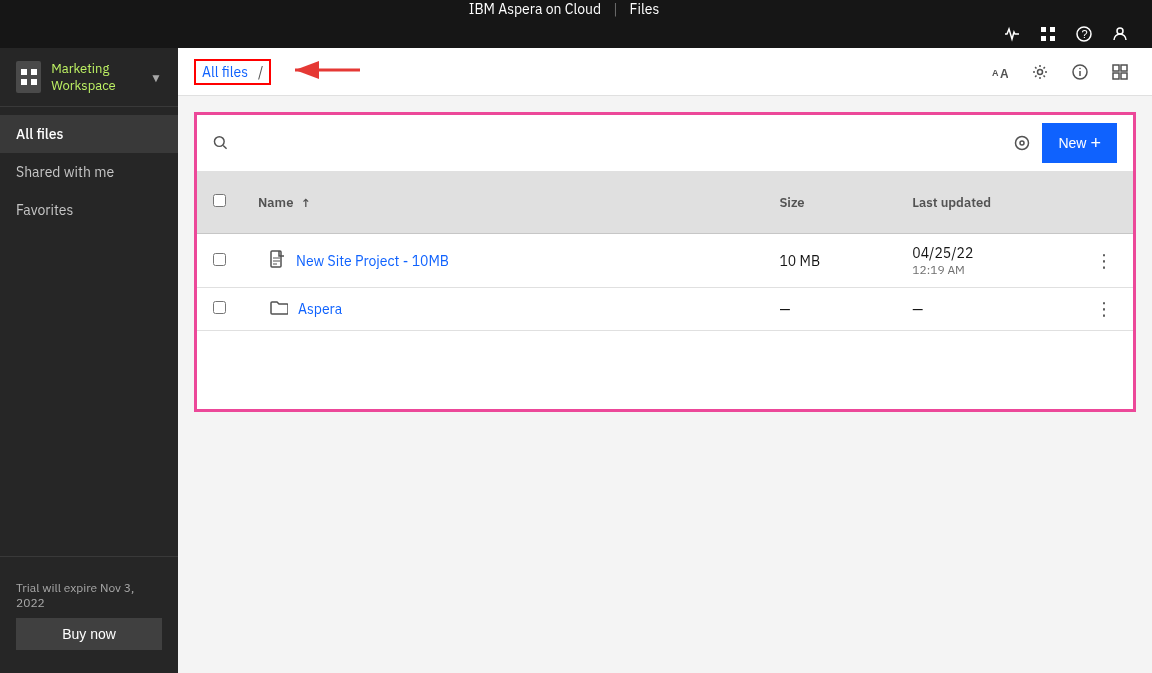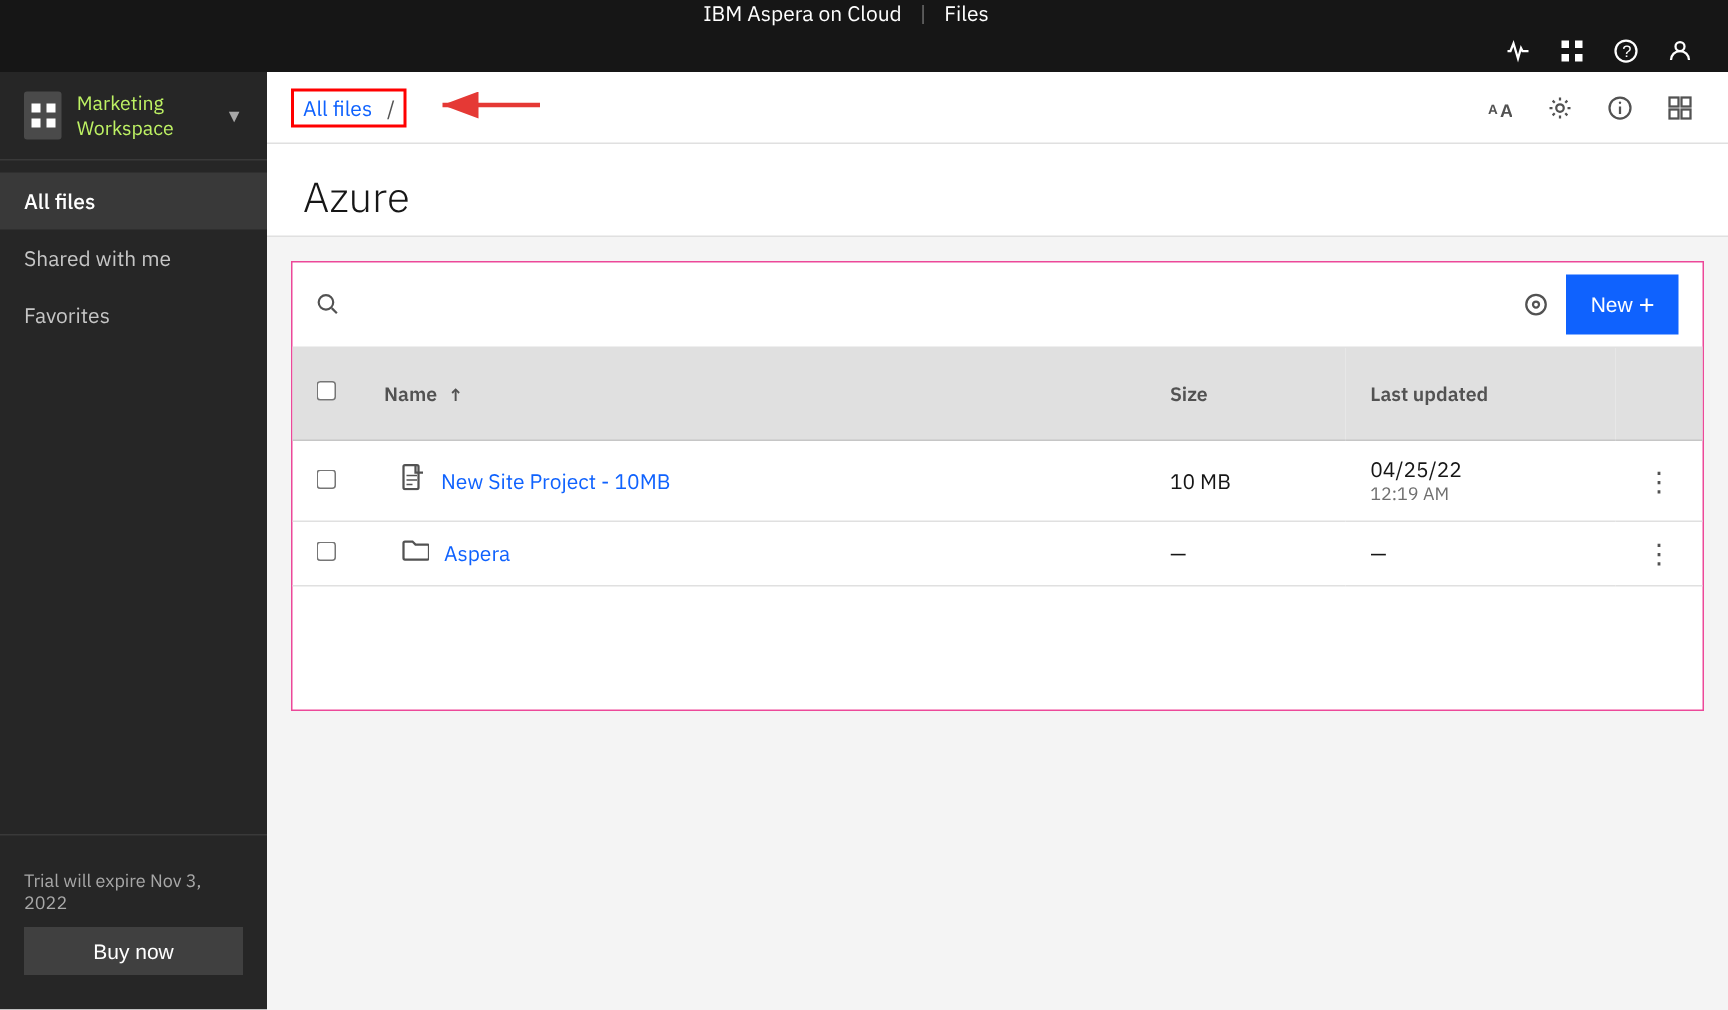--- a/index.html
+++ b/index.html
@@ -189,21 +189,21 @@
     .page-title { font-size: 28px; font-weight: 300; color: #161616; }
 
     
     .file-browser {
       flex: 1;
       overflow: auto;
       padding: 16px;
     }
     .file-browser-inner {
       background: #fff;
-      border: 1px solid #ec4899;
+      border: 3px solid #ec4899;
       min-height: 300px;
     }
 
     
     .file-toolbar {
       display: flex;
       align-items: center;
       padding: 8px 16px;
       border-bottom: 1px solid #e0e0e0;
       gap: 8px;
@@ -409,23 +409,20 @@
           <svg width="16" height="16" viewBox="0 0 16 16" fill="none">
             <rect x="1" y="1" width="6" height="6" stroke="#525252" stroke-width="1.5"></rect>
             <rect x="9" y="1" width="6" height="6" stroke="#525252" stroke-width="1.5"></rect>
             <rect x="1" y="9" width="6" height="6" stroke="#525252" stroke-width="1.5"></rect>
             <rect x="9" y="9" width="6" height="6" stroke="#525252" stroke-width="1.5"></rect>
           </svg>
         </button>
       </div>
     </div>
 
-    <div class="page-header">
-      <h1 class="page-title">Azure</h1>
-    </div>
 
     <div class="file-browser">
       <div class="file-browser-inner">
 
         <div class="file-toolbar">
           <div class="file-search">
             <svg width="16" height="16" viewBox="0 0 16 16" fill="none">
               <circle cx="6.5" cy="6.5" r="5" stroke="#525252" stroke-width="1.5"></circle>
               <line x1="10.5" y1="10.5" x2="14" y2="14" stroke="#525252" stroke-width="1.5"></line>
             </svg>

